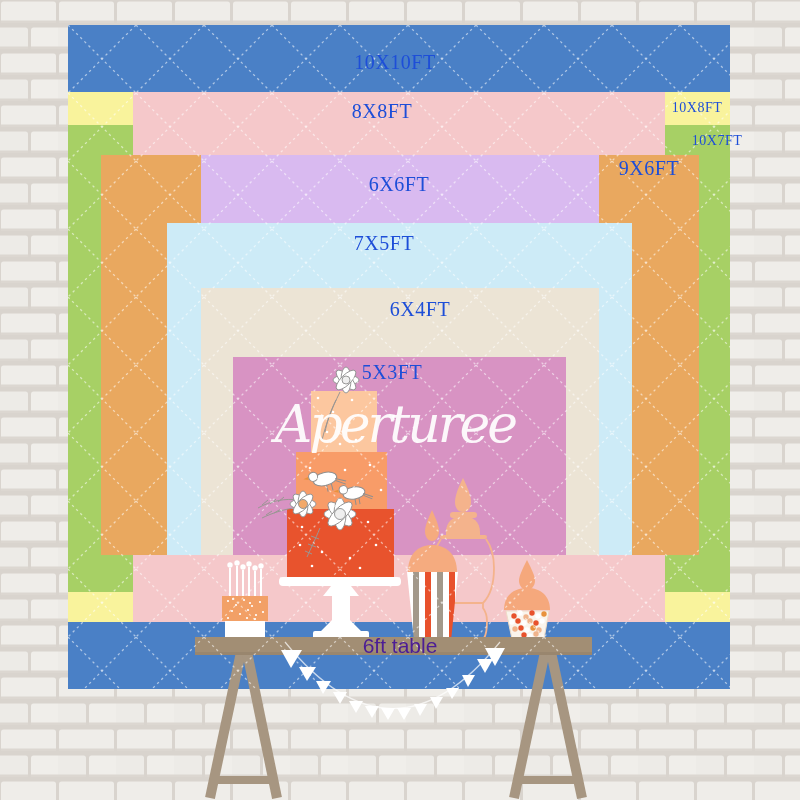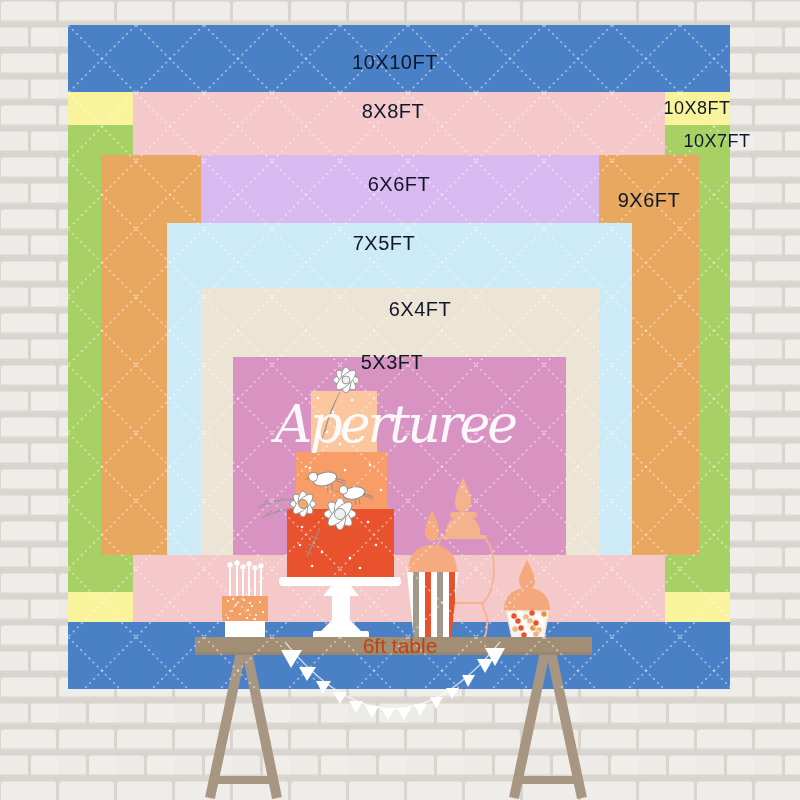--- a/index.html
+++ b/index.html
@@ -16,24 +16,24 @@
   .r-6x6{left:133px;top:130px;width:398px;height:400px;}
   .r-7x5{left:99px;top:198px;width:465px;height:332px;}
   .r-6x4{left:133px;top:263px;width:398px;height:267px;}
   .r-5x3{left:165px;top:332px;width:333px;height:198px;}
   #illu{position:absolute;left:0;top:0;z-index:2;pointer-events:none;}
   #lattice{position:absolute;left:68px;top:25px;z-index:3;pointer-events:none;}
   #watermark{position:absolute;left:395px;top:424px;transform:translate(-50%,-50%);
     z-index:4;font-family:"DejaVu Serif",serif;font-style:italic;font-size:52px;
     letter-spacing:-3px;color:rgba(255,255,255,.92);white-space:nowrap;}
   .lbl{position:absolute;transform:translate(-50%,-50%);z-index:5;
-       font-size:20px;color:#0f172a;letter-spacing:.5px;white-space:nowrap;}
-  .lbl-sm{font-size:18px;}
+       font-size:20px;color:#1d4ed8;letter-spacing:.5px;white-space:nowrap;font-family:Liberation Serif, serif;}
+  .lbl-sm{font-size:14px;}
   #table-label{position:absolute;left:400px;top:646px;transform:translate(-50%,-50%);
-       z-index:5;font-size:21px;color:#c2410c;}
+       z-index:5;font-size:21px;color:#4c1d95;}
 </style>
 </head>
 <body>
 <div id="stage">
 
 <svg id="wall-svg" width="800" height="800">
   <defs>
     <pattern id="bricks" width="58" height="52" patternUnits="userSpaceOnUse">
       <rect width="58" height="52" fill="#d9d4ce"></rect>
       <rect x="1" y="1.5" width="55" height="21.5" rx="2.5" fill="#efede9"></rect>
@@ -289,24 +289,24 @@
       <path d="M0,0 L68,68" stroke="rgba(255,255,255,0.55)" stroke-width="1.3" stroke-dasharray="2.4 3.4" fill="none"></path>
       <path d="M68,0 L0,68" stroke="rgba(255,255,255,0.55)" stroke-width="1.3" stroke-dasharray="2.4 3.4" fill="none"></path>
     </pattern>
   </defs>
   <rect width="662" height="664" fill="url(#quilt)"></rect>
 </svg>
 
 <div id="watermark">Aperturee</div>
 
 <div class="lbl" style="left:395px;top:62px">10X10FT</div>
-<div class="lbl" style="left:393px;top:111px">8X8FT</div>
+<div class="lbl" style="left:382px;top:111px">8X8FT</div>
 <div class="lbl lbl-sm" style="left:697px;top:108px">10X8FT</div>
 <div class="lbl lbl-sm" style="left:717px;top:141px">10X7FT</div>
 <div class="lbl" style="left:399px;top:184px">6X6FT</div>
-<div class="lbl" style="left:649px;top:200px">9X6FT</div>
+<div class="lbl" style="left:649px;top:168px">9X6FT</div>
 <div class="lbl" style="left:384px;top:243px">7X5FT</div>
 <div class="lbl" style="left:420px;top:309px">6X4FT</div>
-<div class="lbl" style="left:392px;top:362px">5X3FT</div>
+<div class="lbl" style="left:392px;top:372px">5X3FT</div>
 
 <div id="table-label">6ft table</div>
 
 </div>
 
 </body></html>

